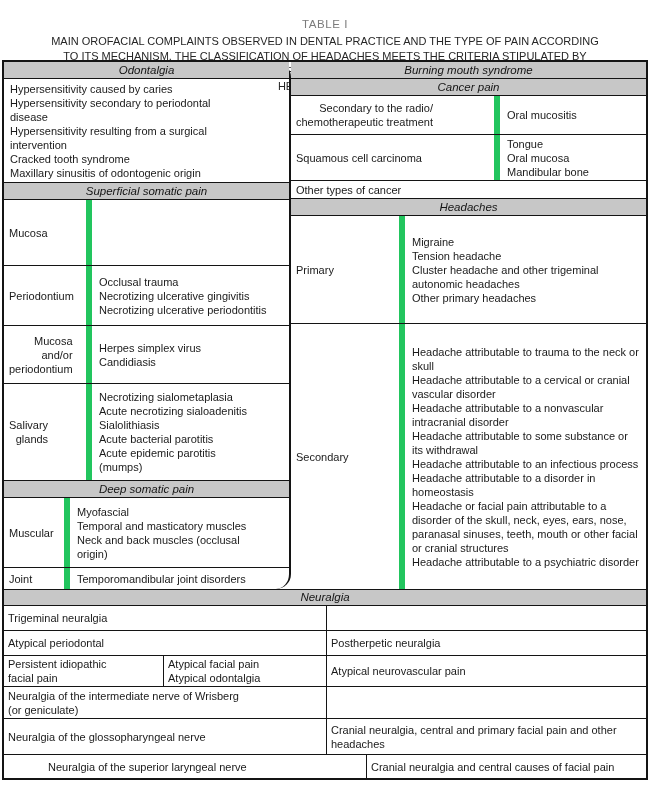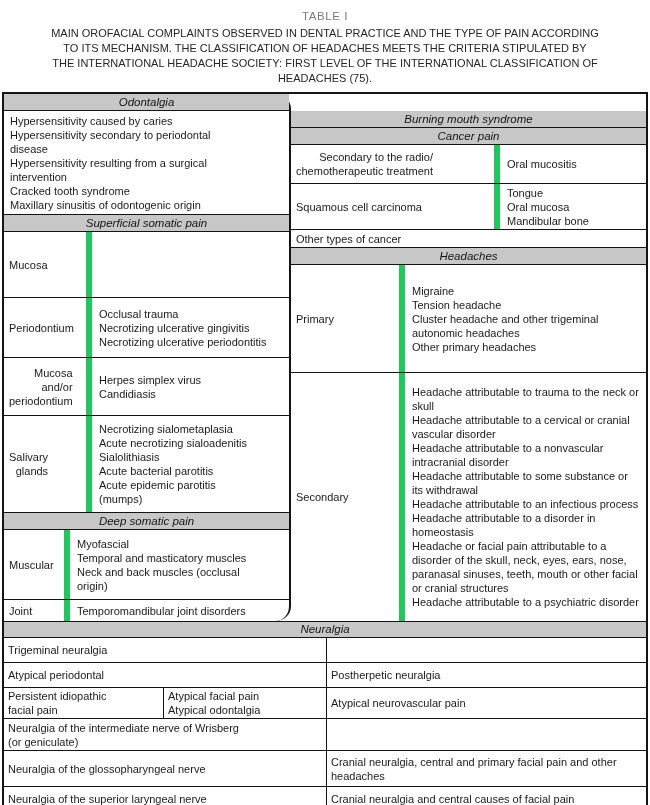--- a/index.html
+++ b/index.html
@@ -3,30 +3,30 @@
 <meta charset="utf-8">
 <style>
   * { margin:0; padding:0; box-sizing:border-box; }
   html,body { background:#ffffff; }
   .page {
     width:650px; height:805px; background:#fff; overflow:hidden;
     font-family:"Liberation Sans","DejaVu Sans",sans-serif; color:#1a1a1a;
     position:relative;
   }
   
-  .title-block { height:92px; padding-top:10px; text-align:center; }
+  .title-block { height:60px; padding-top:18px; text-align:center; }
   .table-label { font-size:11.5px; color:#7b7b7b; letter-spacing:0.6px; margin-bottom:4px; }
   .table-caption { font-size:11px; line-height:15px; color:#262626; white-space:pre-line; }
 
   
   .table-wrap { width:646px; margin:0 2px; border:2px solid #141414; }
   .main-cols { display:flex; height:528px; border-bottom:1px solid #141414; }
   .col { display:flex; flex-direction:column; min-width:0; }
   .col-left { width:287px; border-right:2px solid #141414;border-radius:15px; }
-  .col-right { flex:1;margin-top:17px; }
+  .col-right { flex:1; }
 
   .hdr {
     flex:0 0 17px; background:#c7c7c7; border-bottom:1px solid #141414;
     font-style:italic; font-size:11.5px; line-height:14px; text-align:center;
     padding-top:1px; color:#141414;
   }
 
   .cell, .lrow { font-size:11px; line-height:14px; }
   .cell { display:flex; align-items:center; white-space:pre-line; border-bottom:1px solid #141414; }
   .odont { flex:0 0 104px; padding:2px 42px 2px 6px; }
@@ -41,21 +41,21 @@
 
   .w88{width:88px} .w66{width:66px} .w209{width:209px} .w114{width:114px}
   .rh66{flex:0 0 66px} .rh60{flex:0 0 60px} .rh58{flex:0 0 58px} .rh97{flex:0 0 97px}
   .rh70{flex:0 0 70px} .rh39{flex:0 0 39px} .rh46{flex:0 0 46px} .rh108{flex:0 0 108px}
   .grow { flex:1 1 auto; border-bottom:0; }
 
   
   .neuralgia { display:flex; flex-direction:column; height:188px; }
   .hdr-n { flex:0 0 16px; line-height:13px; }
   .nrow { display:flex; border-bottom:1px solid #141414; font-size:11px; line-height:14px; }
-  .nrow.last { border-bottom:0; flex:1 1 auto; }
+  .nrow.last { border-bottom:0; flex:1 1 auto;margin-left:40px; }
   .ncell { display:flex; align-items:center; padding:1px 5px 1px 4px; white-space:pre-line; min-width:0; }
   .ncl  { width:323px; border-right:1px solid #141414; }
   .ncl-a{ width:160px; border-right:1px solid #141414; }
   .ncl-b{ width:163px; border-right:1px solid #141414; }
   .ncr  { flex:1; }
   .nh25{flex:0 0 25px} .nh30{flex:0 0 30px} .nh32{flex:0 0 32px} .nh36{flex:0 0 36px}
 </style>
 </head>
 <body>
 

